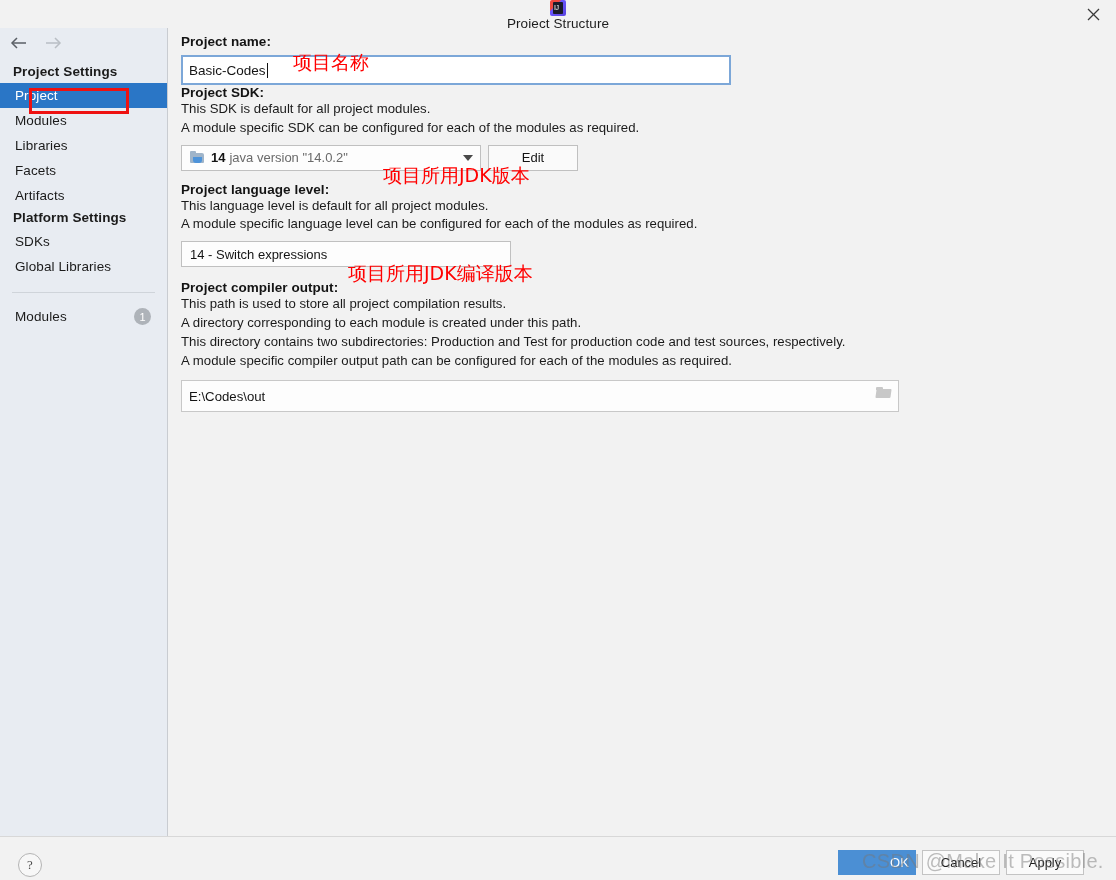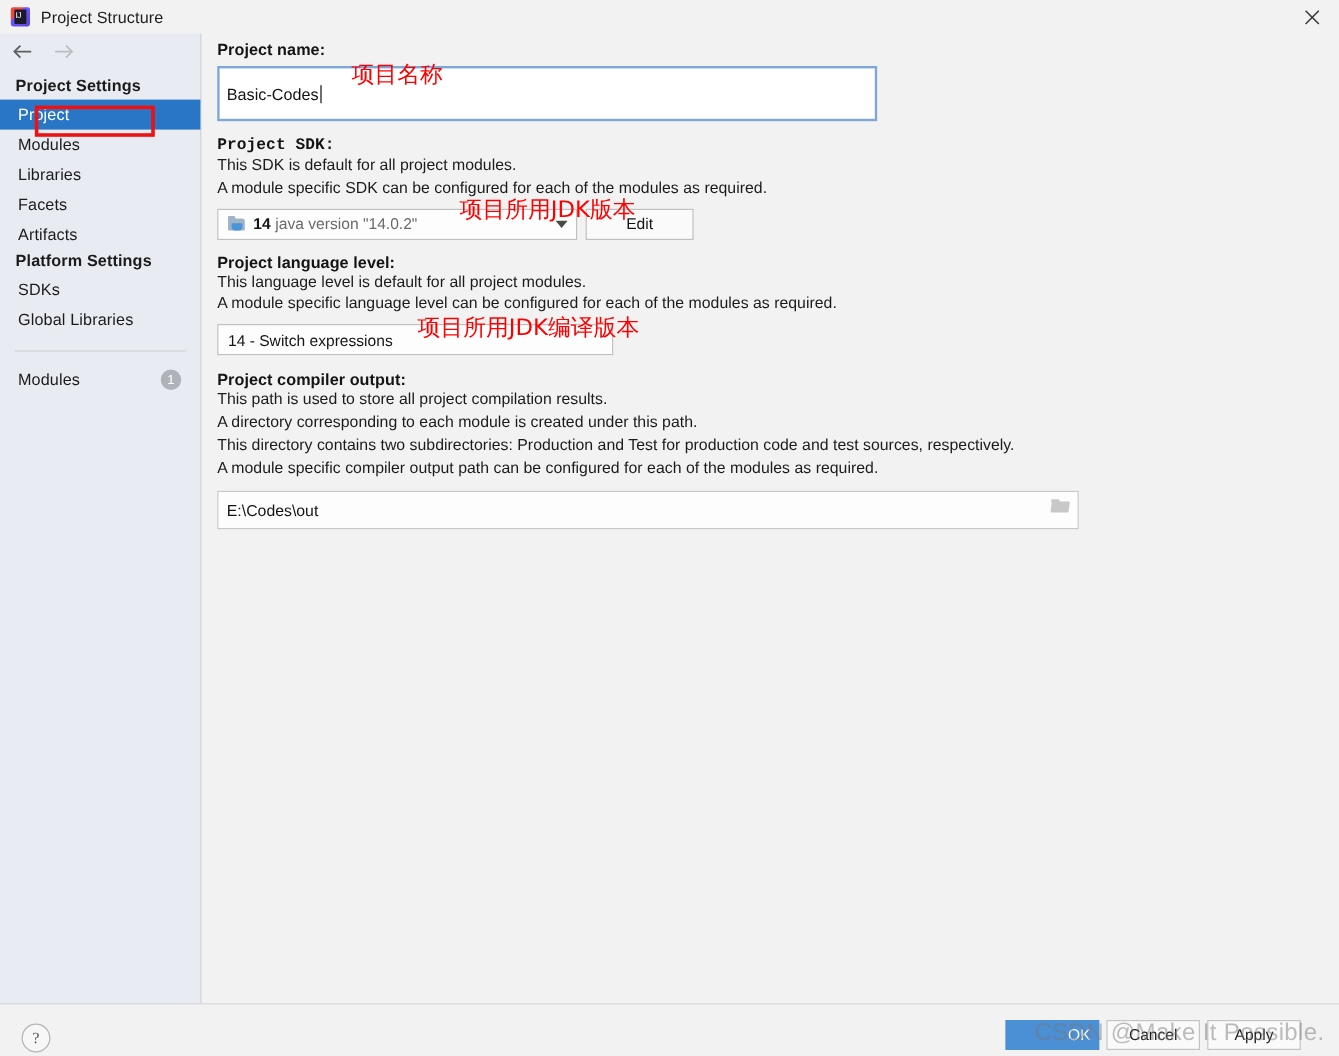--- a/index.html
+++ b/index.html
@@ -15,21 +15,21 @@
     width: 1116px; height: 880px;
     background: #f2f2f2;
     box-sizing: border-box;
   }
 
   
   .titlebar {
     position: absolute; left: 0; top: 0;
     width: 1116px; height: 28px;
     background: #f2f2f2;
-    display: flex; align-items: center;
+    display: flex; align-items: center; flex-direction: column;
   }
   .title-icon {
     width: 16px; height: 16px;
     margin-left: 9px; margin-right: 9px;
     position: relative;
     flex: none;
   }
   .title-icon .sq {
     position: absolute; left: 0; top: 0;
     width: 16px; height: 16px;
@@ -137,21 +137,21 @@
   }
   .sec-desc {
     font-size: 13.2px;
     color: #1b1b1b;
     line-height: 18.8px;
     letter-spacing: 0.02px;
   }
 
   .field-name {
     margin-top: 6px;
-    width: 550px; height: 46px;
+    width: 550px; height: 30px;
     background: #ffffff;
     border: 2px solid #7ca7d8;
     box-sizing: border-box;
     display: flex; align-items: center;
     padding-left: 6px;
     position: relative;
   }
   .field-name .val {
     font-size: 13.5px;
     color: #141414;
@@ -400,21 +400,21 @@
   </div>
 
   <div class="main">
 
     <div class="sec-label" style="margin-top:6px;">Project name:</div>
     <div class="field-name">
       <span class="val">Basic-Codes</span>
         <span class="caret"></span>
     </div>
 
-    <div class="sec-label" style="margin-top:13px;font-family:Liberation Mono, monospace;">Project SDK:</div>
+    <div class="sec-label" style="">Project SDK:</div>
     <div class="sec-desc">This SDK is default for all project modules.</div>
     <div class="sec-desc">A module specific SDK can be configured for each of the modules as required.</div>
 
     <div class="combo-row">
       <div class="combo">
         <span class="jdk-icon">
           <span class="tab"></span>
             <span class="folder"></span>
             <span class="cup"></span>
         </span>

